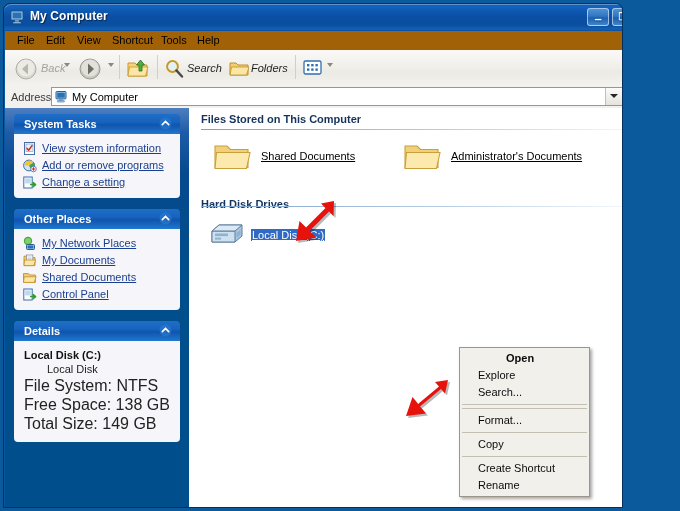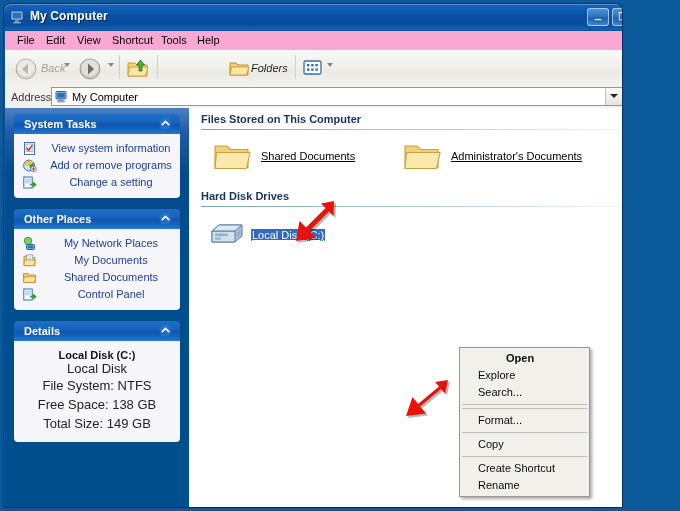--- a/index.html
+++ b/index.html
@@ -60,21 +60,21 @@
     line-height:16px;text-align:center;
     text-shadow:0 1px 1px rgba(0,0,0,.4);
   }
   #btn-min .glyph{line-height:20px;font-size:13px;}
   #btn-max .glyph{font-size:10px;}
   #btn-close .glyph{font-size:13px;line-height:15px;}
 
   
   #menubar{
     position:absolute;left:1px;top:27px;width:672px;height:19px;
-    background:#f9a8d4;
+    background:#a16207;
     border-bottom:1px solid #e4e2dd;
   }
   #menubar .mi{
     position:absolute;top:3px;color:#000;font-size:11px;padding:0 4px;cursor:default;
   }
   #logo-box{
     position:absolute;right:1px;top:0;width:33px;height:19px;
     background:#ffffff;
     border-left:1px solid #d6d3cc;
   }
@@ -131,21 +131,20 @@
 
   
   #client{
     position:absolute;left:1px;top:104px;width:672px;height:400px;
     background:#ffffff;
   }
   #sidebar{
     position:absolute;left:0;top:0;width:184px;height:400px;
     background:linear-gradient(to bottom,#4d7fc0 0%,#1f5ba8 6%,#064a8f 16%,#004e8b 40%,#004e8b 100%);
     background-color:#004e8b;
-    text-align:center;
   }
   #mainpane{
     position:absolute;left:184px;top:0;width:488px;height:400px;
     background:#ffffff;
   }
 
   
   .panel{position:absolute;left:9px;width:166px;}
   .panel-head{
     position:relative;height:20px;width:166px;
@@ -162,27 +161,27 @@
   .panel-body{
     background:#f6f6fa;
     border-radius:0 0 4px 4px;
     padding:6px 0 7px 0;
   }
   .prow{
     position:relative;height:17px;padding-left:28px;line-height:17px;
     cursor:default;
   }
   .prow .picon{position:absolute;left:8px;top:1px;width:15px;height:15px;}
-  .prow .plabel{font-size:11px;color:#1b3f8f;}
+  .prow .plabel{font-size:11px;color:#1b3f8f;text-decoration:underline;}
 
   
   #details-body{padding:7px 10px 9px 10px;}
   #details-body .dl1{font-size:11px;font-weight:bold;color:#111;line-height:14px;}
-  #details-body .dl2{font-size:13px;color:#222;line-height:14px;}
-  #details-body .dl3{font-size:13px;color:#222;line-height:19px;}
+  #details-body .dl2{font-size:11px;color:#222;line-height:14px;margin-left:23px;}
+  #details-body .dl3{font-size:16px;color:#222;line-height:19px;}
 
   
   .grouphead{
     position:absolute;font-size:11px;font-weight:bold;color:#16335e;
   }
   .groupline{
     position:absolute;height:1px;
     background:linear-gradient(to right,#7aa0cc 0%,#b9cfe5 55%,#ffffff 100%);
   }
   .itemicon{position:absolute;}
@@ -284,20 +283,28 @@
     <div class="tbitem" style="left:120px;width:28px">
       <svg style="position:absolute;left:2px;top:5px;width:22px;height:21px" viewBox="0 0 22 21">
         <path d="M1 5 L8 5 L10 7 L20 7 L20 18 L1 18 Z" fill="#f5d377" stroke="#c8982a" stroke-width="1"></path>
         <path d="M2.5 9 L21 9 L18.5 18 L1 18 Z" fill="#fbe6a6" stroke="#c8982a" stroke-width=".8"></path>
         <path d="M12 13 L12 7 L9.5 7 L13.5 2 L17.5 7 L15 7 L15 13 Z" fill="#4caf3f" stroke="#2b6d22" stroke-width=".8"></path>
       </svg>
     </div>
 
     <div class="tbsep" style="left:152px"></div>
 
+    <div class="tbitem" style="left:158px;width:62px">
+      <svg style="position:absolute;left:2px;top:6px;width:19px;height:19px" viewBox="0 0 19 19">
+        <circle cx="7.5" cy="7.5" r="5.4" fill="none" stroke="#c29a27" stroke-width="2"></circle>
+        <circle cx="7.5" cy="7.5" r="4" fill="#dff0fb" opacity=".85"></circle>
+        <line x1="11.4" y1="11.4" x2="17" y2="17.5" stroke="#4a4a4a" stroke-width="2.4" stroke-linecap="round"></line>
+      </svg>
+      <div class="tblabel" style="left:24px">Search</div>
+    </div>
 
     <div class="tbitem" style="left:222px;width:64px">
       <svg style="position:absolute;left:2px;top:7px;width:20px;height:17px" viewBox="0 0 20 17">
         <path d="M1 3 L7 3 L9 5 L19 5 L19 15 L1 15 Z" fill="#f3cf72" stroke="#c08f26" stroke-width="1"></path>
         <path d="M2.5 7 L20 7 L17.5 15 L1 15 Z" fill="#fbe6a6" stroke="#c08f26" stroke-width=".8"></path>
       </svg>
       <div class="tblabel" style="left:24px">Folders</div>
     </div>
 
     <div class="tbsep" style="left:290px"></div>
@@ -461,21 +468,21 @@
         <path d="M3.5 12.5 L37 12.5 L33.5 28.5 L2 28.5 Z" fill="#fbe9ae" stroke="#caa03a" stroke-width="1.1"></path>
       </svg>
       <div class="itemlabel" style="left:72px;top:42px">Shared Documents</div>
 
       <svg class="itemicon" style="left:214px;top:32px;width:38px;height:32px" viewBox="0 0 38 32">
         <path d="M2 6 L14 6 L17.5 9.5 L35 9.5 L35 27.5 L2 27.5 Z" fill="#f0d07a" stroke="#caa03a" stroke-width="1.1"></path>
         <path d="M3.5 12.5 L37 12.5 L33.5 28.5 L2 28.5 Z" fill="#fbe9ae" stroke="#caa03a" stroke-width="1.1"></path>
       </svg>
       <div class="itemlabel" style="left:262px;top:42px">Administrator's Documents</div>
 
-      <div class="grouphead" style="left:12px;top:82px">Hard Disk Drives</div>
+      <div class="grouphead" style="left:12px;top:90px">Hard Disk Drives</div>
       <div class="groupline" style="left:12px;top:98px;width:462px"></div>
 
       <svg class="itemicon" style="left:18px;top:112px;width:40px;height:30px" viewBox="0 0 40 30">
         <path d="M5 11 L12 5 L35 5 L35 16 L28 22 L5 22 Z" fill="#a9c6e0" stroke="#5c7f9e" stroke-width="1"></path>
         <path d="M5 11 L28 11 L28 22 L5 22 Z" fill="#cfe0ef" stroke="#5c7f9e" stroke-width="1"></path>
         <path d="M5 11 L12 5 L35 5 L28 11 Z" fill="#dce9f4" stroke="#5c7f9e" stroke-width="1"></path>
         <rect x="8" y="13.5" width="13" height="2.6" fill="#8fb2cd"></rect>
         <rect x="8" y="17.6" width="6" height="2" fill="#8fb2cd"></rect>
         <path d="M29.5 13 L33.5 9.5 L33.5 14.5 L29.5 18 Z" fill="#8fb2cd"></path>
       </svg>

